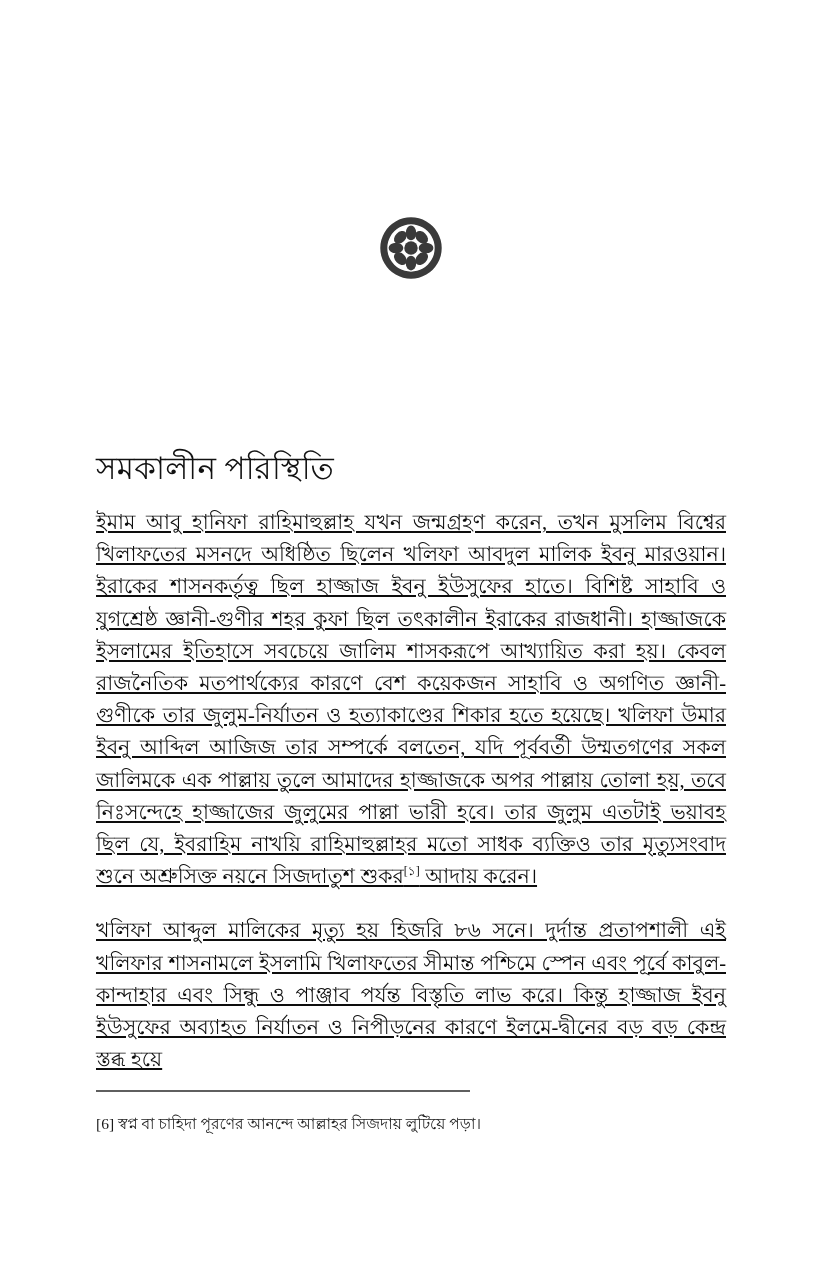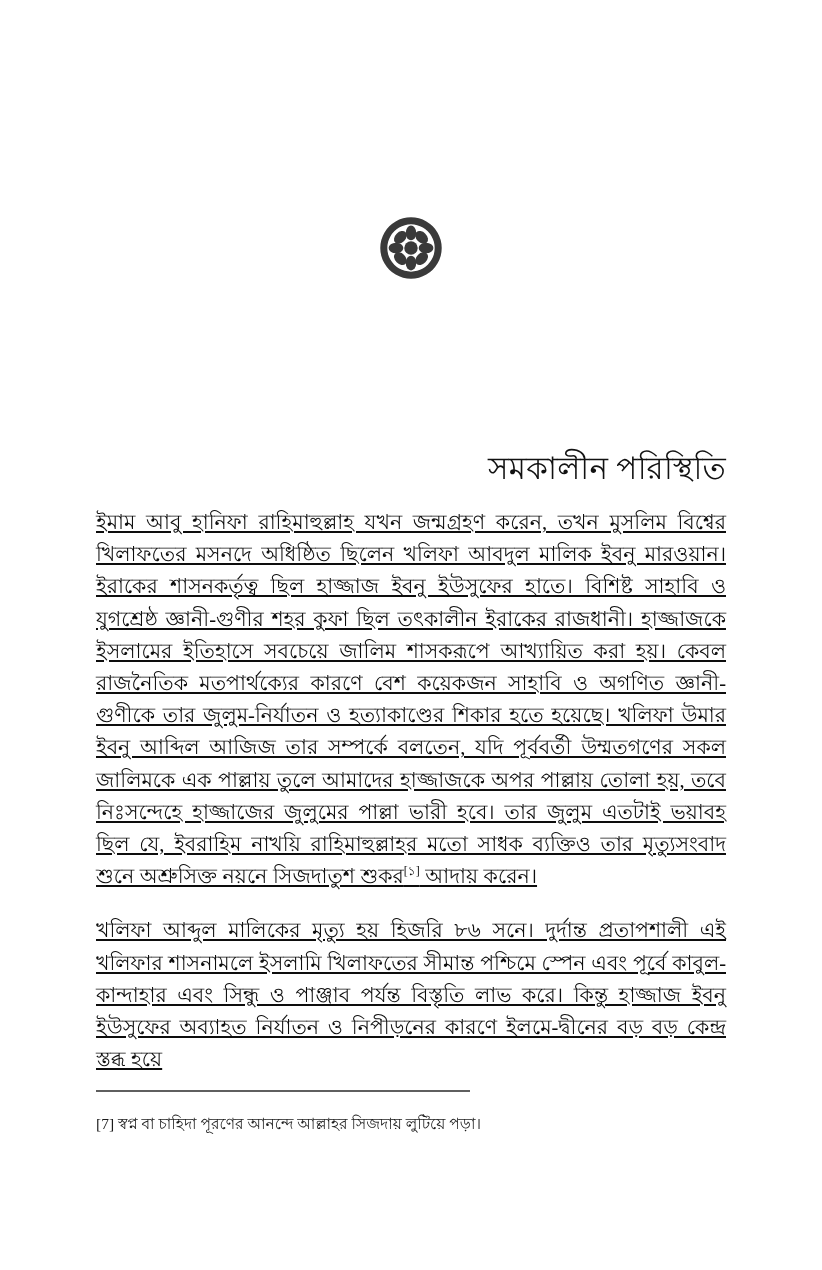--- a/index.html
+++ b/index.html
@@ -34,21 +34,21 @@
   .ornament-wrap svg {
     display: block;
   }
 
   
   .chapter-title {
     position: absolute;
     left: 96px;
     top: 428px;
     width: 630px;
-    text-align: right;
+    text-align: left;
     font-size: 31px;
     line-height: 40px;
     font-weight: 400;
     letter-spacing: 0.3px;
     color: #111111;
   }
 
   
   .body-block {
     position: absolute;
@@ -129,15 +129,15 @@
   <div class="body-block">
 
     <p class="para"><span>ইমাম আবু হানিফা রাহিমাহুল্লাহ যখন জন্মগ্রহণ করেন, তখন মুসলিম বিশ্বের খিলাফতের মসনদে অধিষ্ঠিত ছিলেন খলিফা আবদুল মালিক ইবনু মারওয়ান। ইরাকের শাসনকর্তৃত্ব ছিল হাজ্জাজ ইবনু ইউসুফের হাতে। বিশিষ্ট সাহাবি ও যুগশ্রেষ্ঠ জ্ঞানী-গুণীর শহর কুফা ছিল তৎকালীন ইরাকের রাজধানী। হাজ্জাজকে ইসলামের ইতিহাসে সবচেয়ে জালিম শাসকরূপে আখ্যায়িত করা হয়। কেবল রাজনৈতিক মতপার্থক্যের কারণে বেশ কয়েকজন সাহাবি ও অগণিত জ্ঞানী-গুণীকে তার জুলুম-নির্যাতন ও হত্যাকাণ্ডের শিকার হতে হয়েছে। খলিফা উমার ইবনু আব্দিল আজিজ তার সম্পর্কে বলতেন, যদি পূর্ববর্তী উম্মতগণের সকল জালিমকে এক পাল্লায় তুলে আমাদের হাজ্জাজকে অপর পাল্লায় তোলা হয়, তবে নিঃসন্দেহে হাজ্জাজের জুলুমের পাল্লা ভারী হবে। তার জুলুম এতটাই ভয়াবহ ছিল যে, ইবরাহিম নাখয়ি রাহিমাহুল্লাহর মতো সাধক ব্যক্তিও তার মৃত্যুসংবাদ শুনে অশ্রুসিক্ত নয়নে সিজদাতুশ শুকর</span><sup class="fn-ref">[১]</sup><span> আদায় করেন।</span></p>
 
     <p class="para">খলিফা আব্দুল মালিকের মৃত্যু হয় হিজরি ৮৬ সনে। দুর্দান্ত প্রতাপশালী এই খলিফার শাসনামলে ইসলামি খিলাফতের সীমান্ত পশ্চিমে স্পেন এবং পূর্বে কাবুল-কান্দাহার এবং সিন্ধু ও পাঞ্জাব পর্যন্ত বিস্তৃতি লাভ করে। কিন্তু হাজ্জাজ ইবনু ইউসুফের অব্যাহত নির্যাতন ও নিপীড়নের কারণে ইলমে-দ্বীনের বড় বড় কেন্দ্র স্তব্ধ হয়ে</p>
 
   </div>
 
   <div class="footnote-rule"></div>
 
-  <div class="footnote">[7] স্বপ্ন বা চাহিদা পূরণের আনন্দে আল্লাহর সিজদায় লুটিয়ে পড়া।</div>
+  <div class="footnote">[6] স্বপ্ন বা চাহিদা পূরণের আনন্দে আল্লাহর সিজদায় লুটিয়ে পড়া।</div>
 
 </div>
 
 </body></html>

